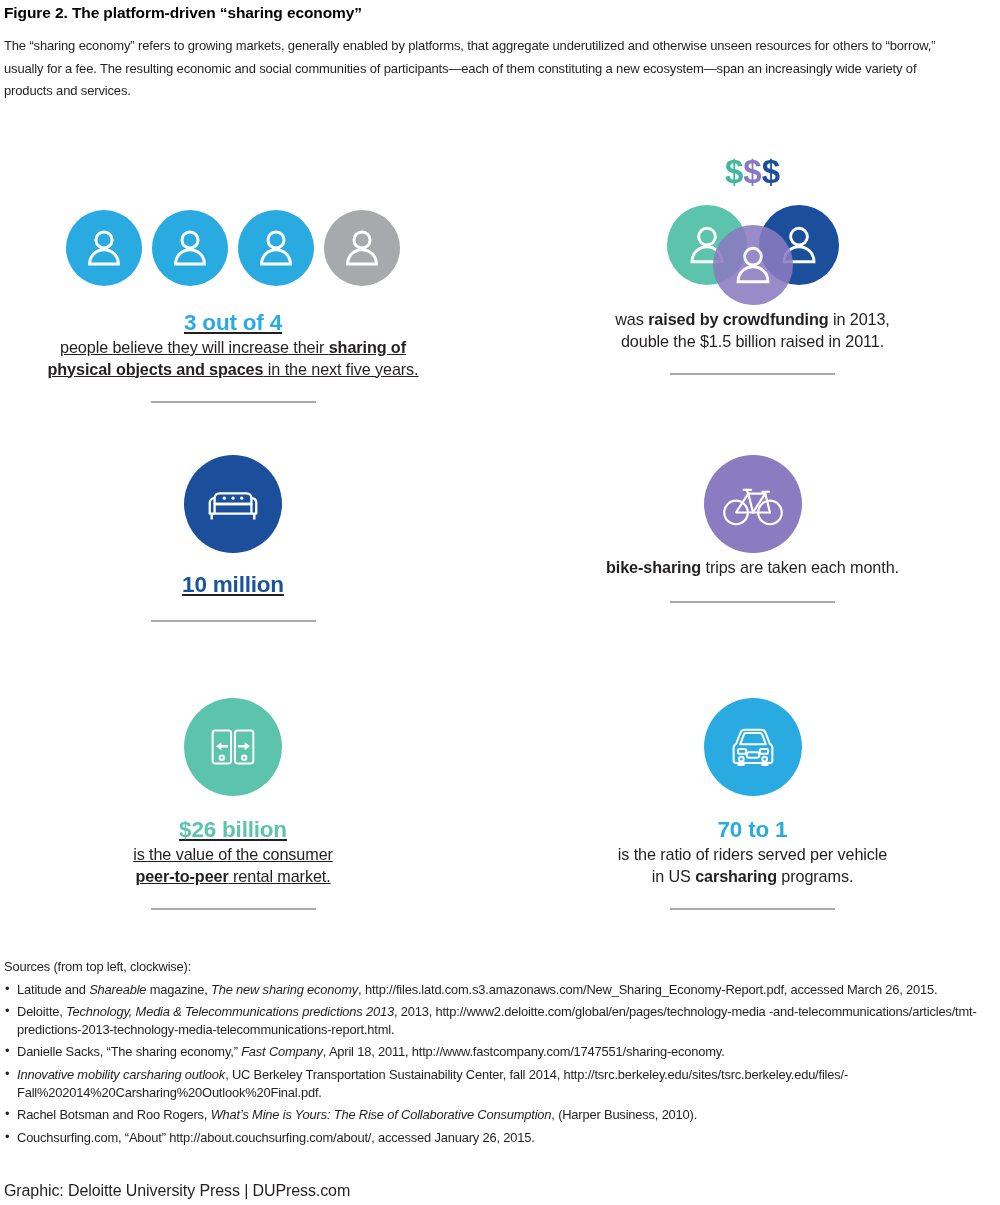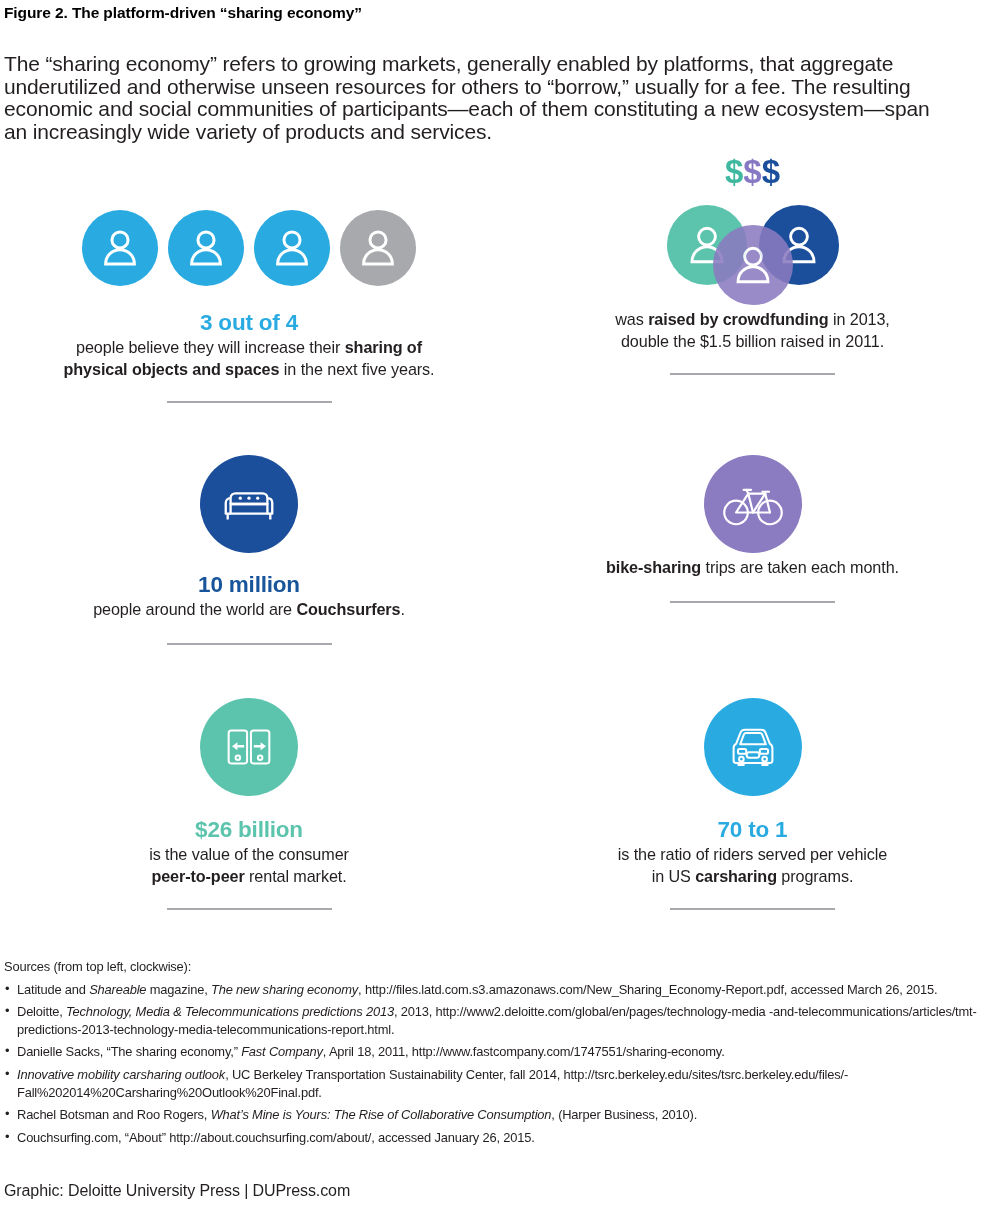--- a/index.html
+++ b/index.html
@@ -19,34 +19,34 @@
   #figure-title {
     position: absolute;
     left: 4px; top: 4px;
     font-size: 15.5px;
     font-weight: bold;
     letter-spacing: -0.1px;
     color: #000;
   }
   #intro-paragraph {
     position: absolute;
-    left: 4px; top: 53px;
+    left: 4px; top: 35px;
     width: 952px;
-    font-size: 21px;
+    font-size: 13px;
     line-height: 22.5px;
     color: #231f20;
     letter-spacing: -0.15px;
   }
 
   
   .stat-block {
     position: absolute;
     text-align: center;
   }
-  .stat-col-left  { left: 24px;  width: 450px; }
+  .stat-col-left  { left: 8px;  width: 450px; text-decoration: underline; }
   .stat-col-right { left: 565px; width: 375px; }
 
   .icon-area {
     height: 120px;
     display: flex;
     align-items: center;
     justify-content: center;
     position: relative;
   }
   .stat-headline {
@@ -252,23 +252,20 @@
         </g>
         <g fill="#ffffff">
           <circle cx="23" cy="26" r="1.7"></circle>
             <circle cx="32" cy="26" r="1.7"></circle>
             <circle cx="41" cy="26" r="1.7"></circle>
         </g>
       </svg>
     </div>
   </div>
   <div class="stat-headline" style="color:#17549a; margin-top:16px;">10 million</div>
-  <div class="stat-caption">
-    <span>people around the world are </span><b>Couchsurfers</b><span>.</span>
-  </div>
   <div class="divider" style="margin-top:22px;"></div>
 </div>
 
 <div class="stat-block stat-col-right" style="top:452px;">
   <div class="icon-area" style="height:104px;">
     <div class="round-icon" style="background:#8b7bc1">
       <svg width="66" height="66" viewBox="0 0 70 70">
         <g fill="none" stroke="#ffffff" stroke-width="2.3" stroke-linecap="round" stroke-linejoin="round">
           <circle cx="17" cy="44" r="12.5"></circle>
           <circle cx="53" cy="44" r="12.5"></circle>

